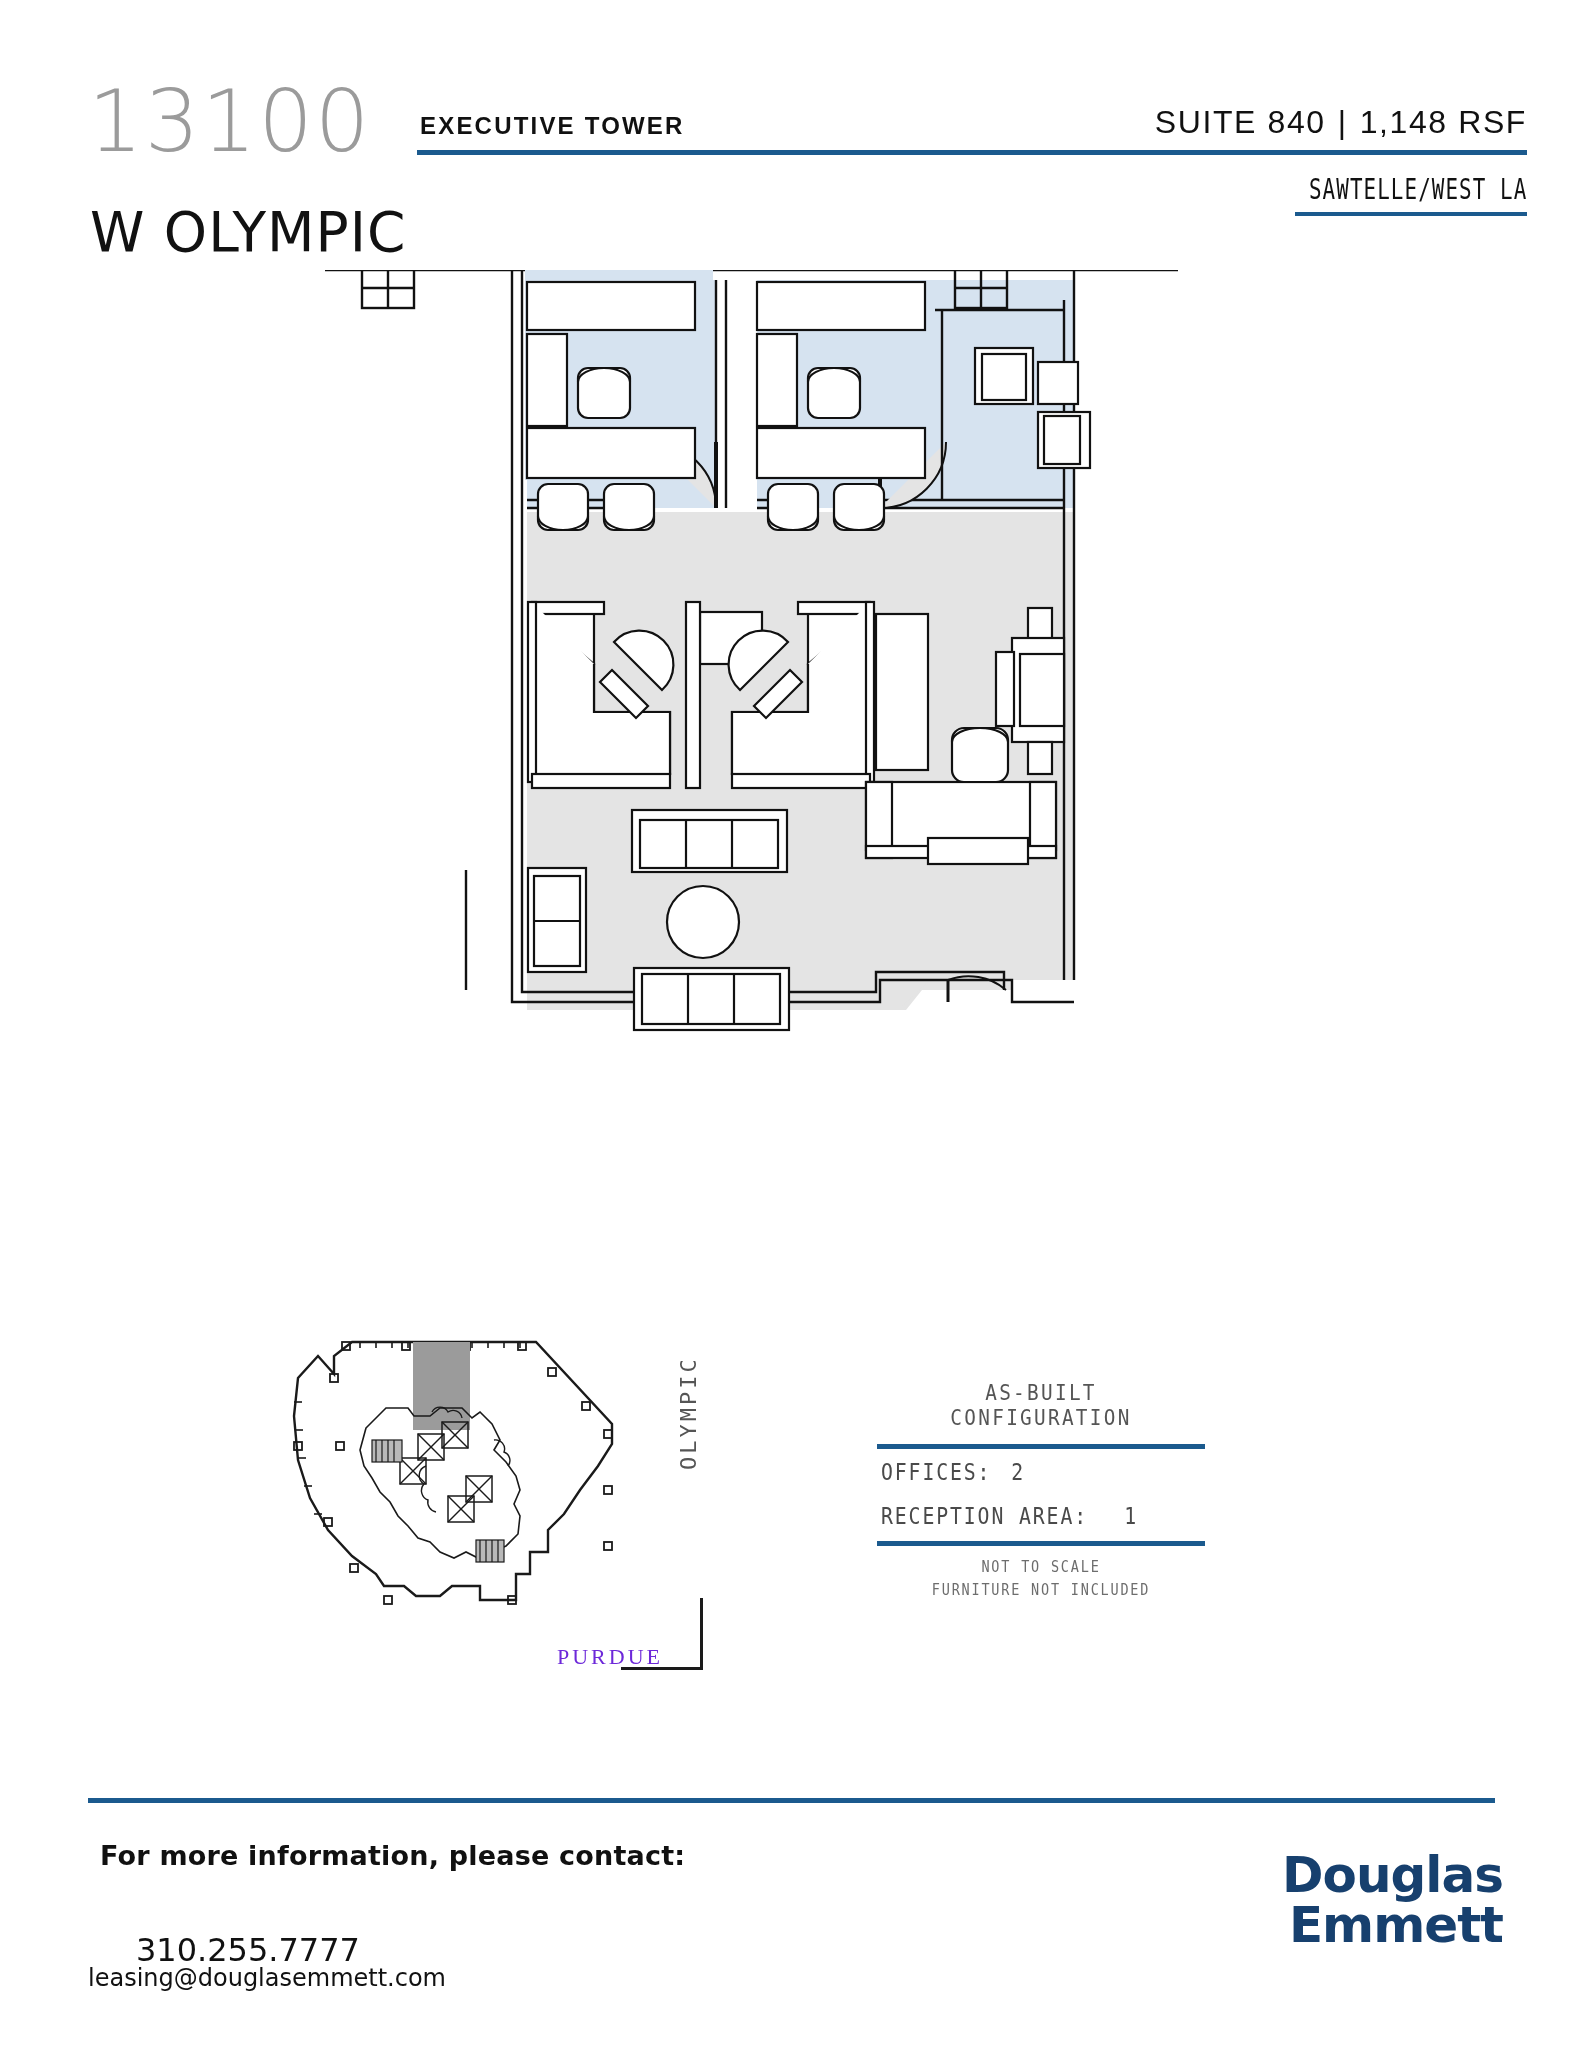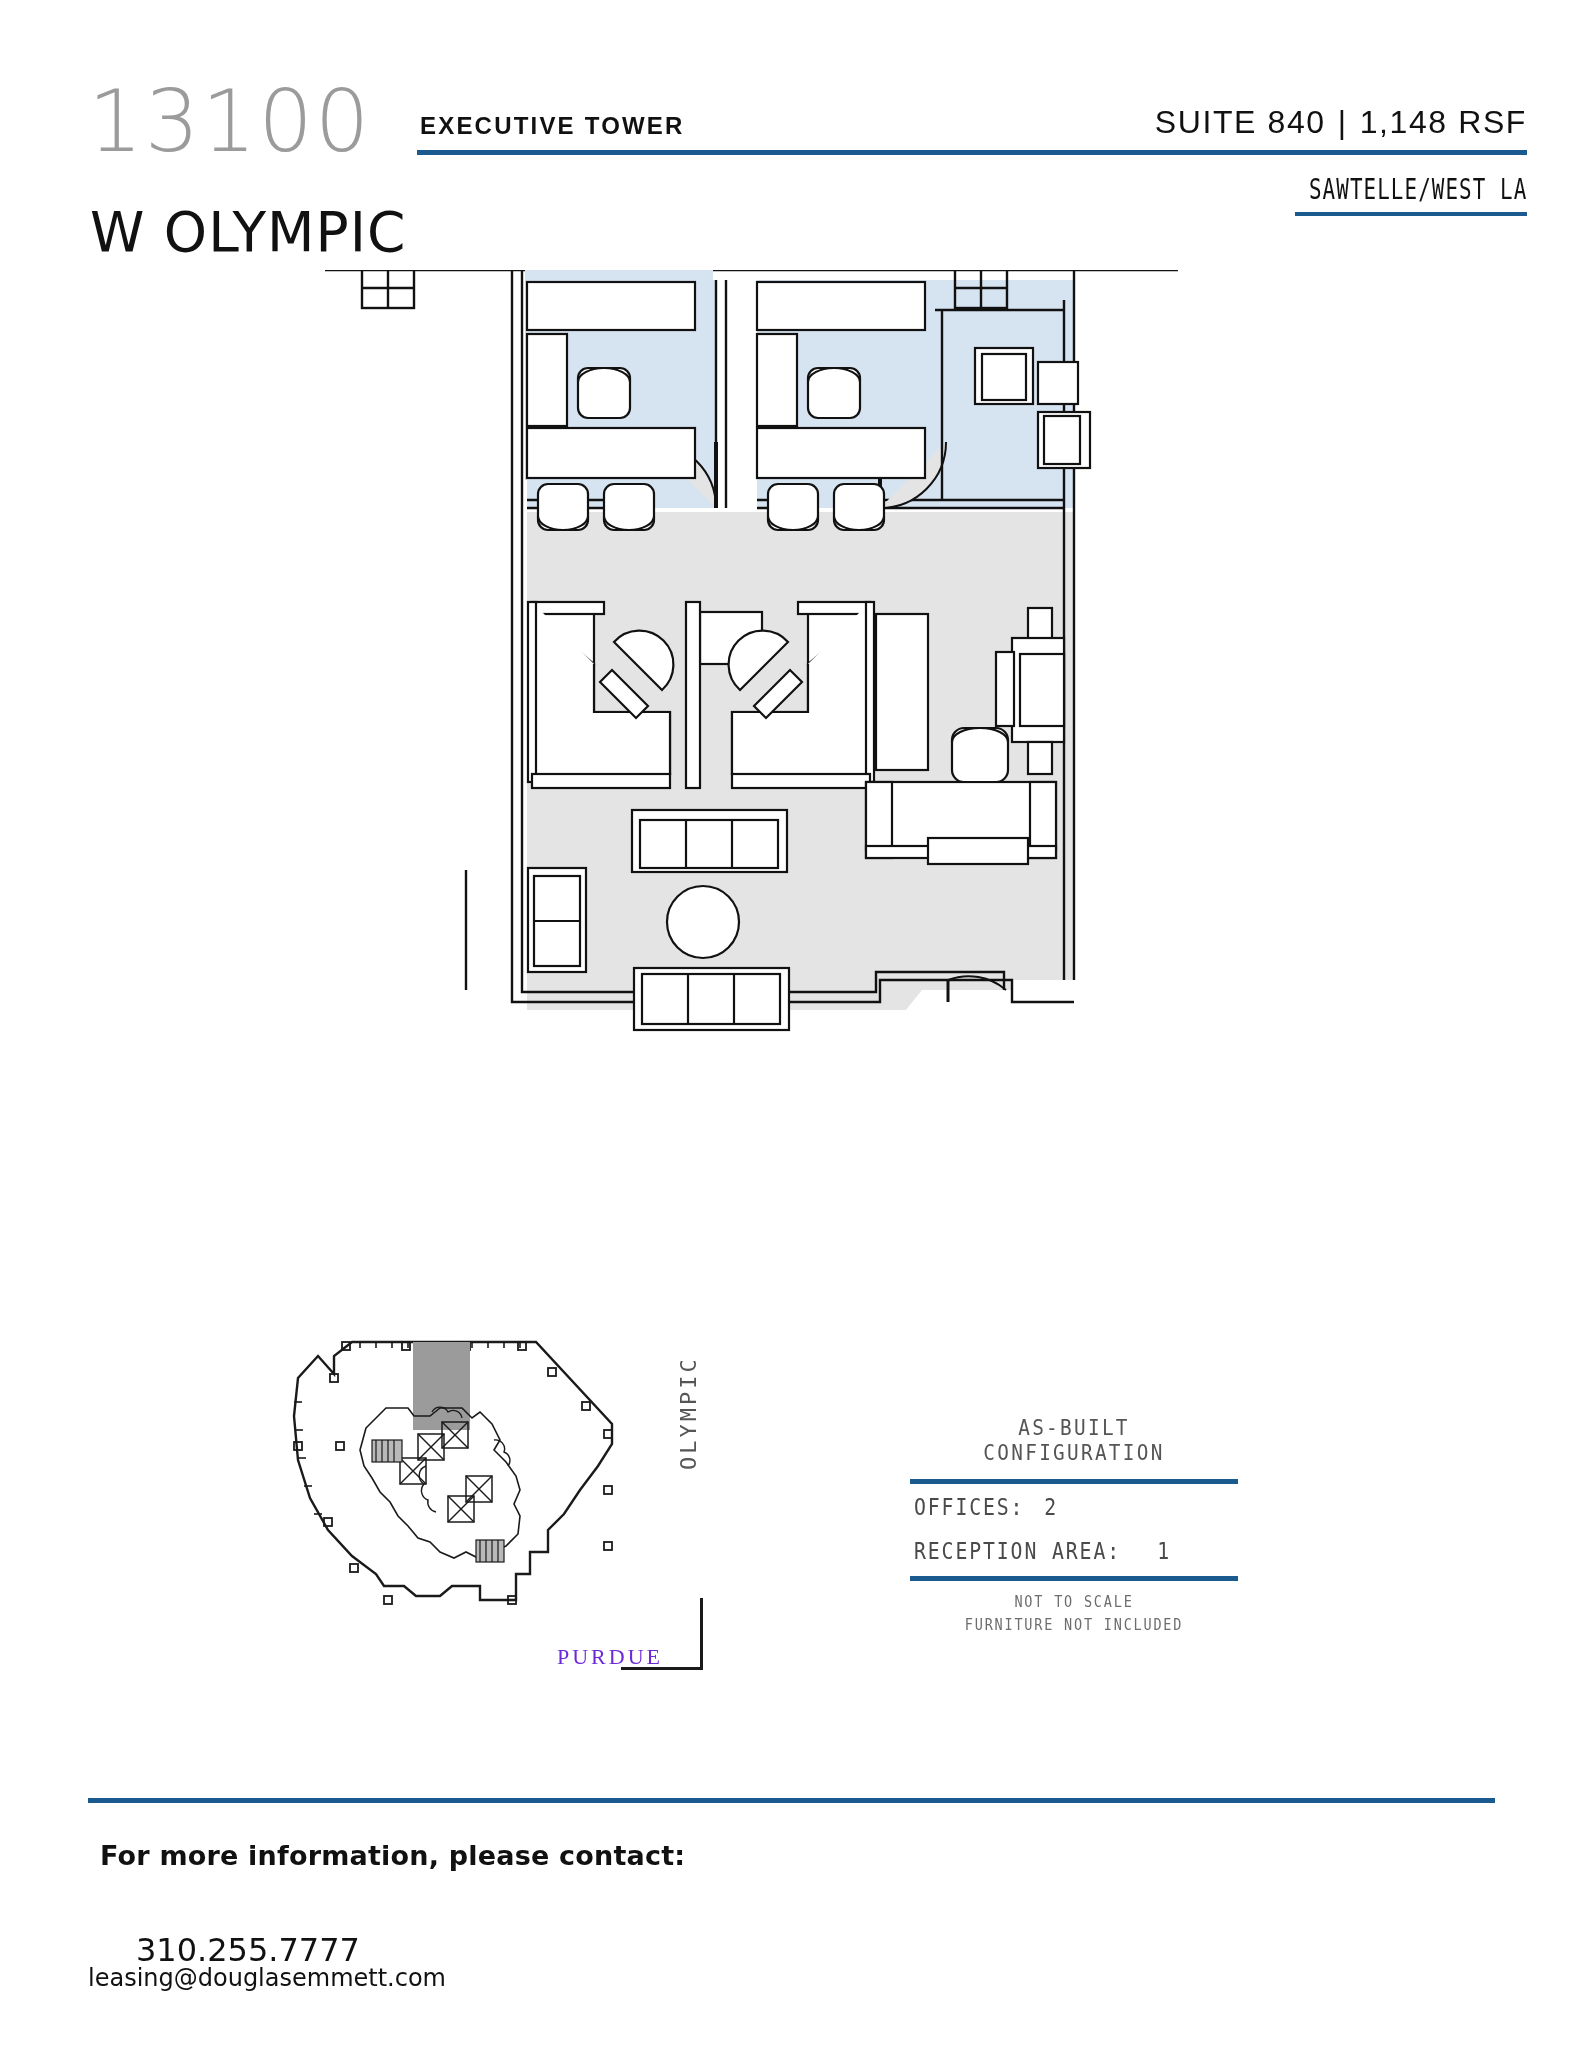--- a/index.html
+++ b/index.html
@@ -155,24 +155,23 @@
     left: 621px;
     top: 1667px;
     width: 82px;
     height: 3px;
     background: #1a1a1a;
   }
 
   
   .config {
     position: absolute;
-    left: 910px;
+    left: 877px;
     top: 1380px;
     width: 328px;
-    margin-top: 35px;
   }
   .config-title {
     text-align: center;
     font-size: 22px;
     letter-spacing: 2.6px;
     color: #555;
     font-family: "DejaVu Sans Mono", monospace;
     transform: scaleX(0.88);
     padding-bottom: 10px;
   }
@@ -703,14 +702,18 @@
       <div>NOT TO SCALE</div>
       <div>FURNITURE NOT INCLUDED</div>
     </div>
   </div>
 
   <div class="footer-rule"></div>
   <div class="footer-contact">For more information, please contact:</div>
   <div class="footer-phone">310.255.7777</div>
   <div class="footer-email">leasing@douglasemmett.com</div>
 
+  <div class="logo">
+    <span class="l1">Douglas</span>
+    <span class="l2">Emmett</span>
+  </div>
 
 </div>
 
 </body></html>

